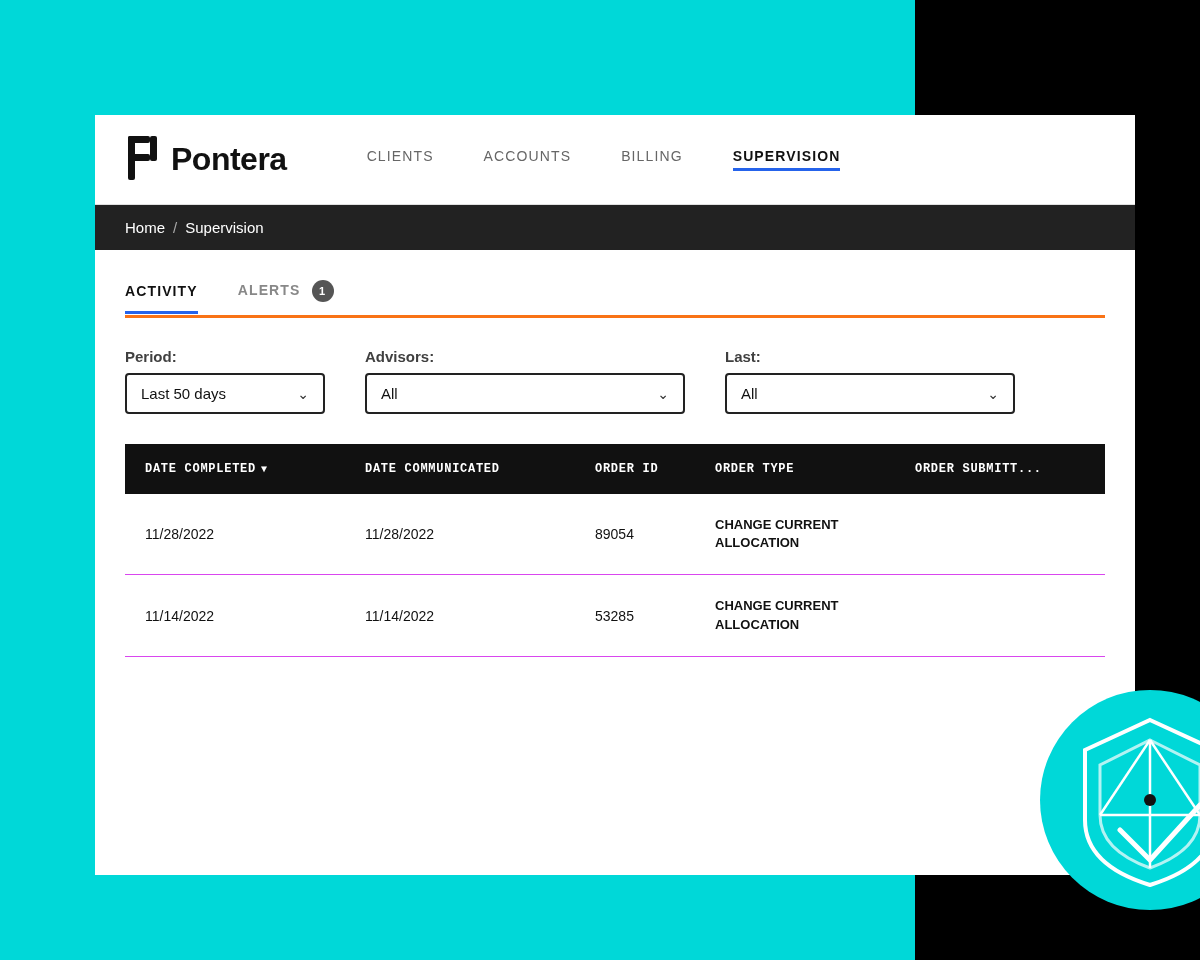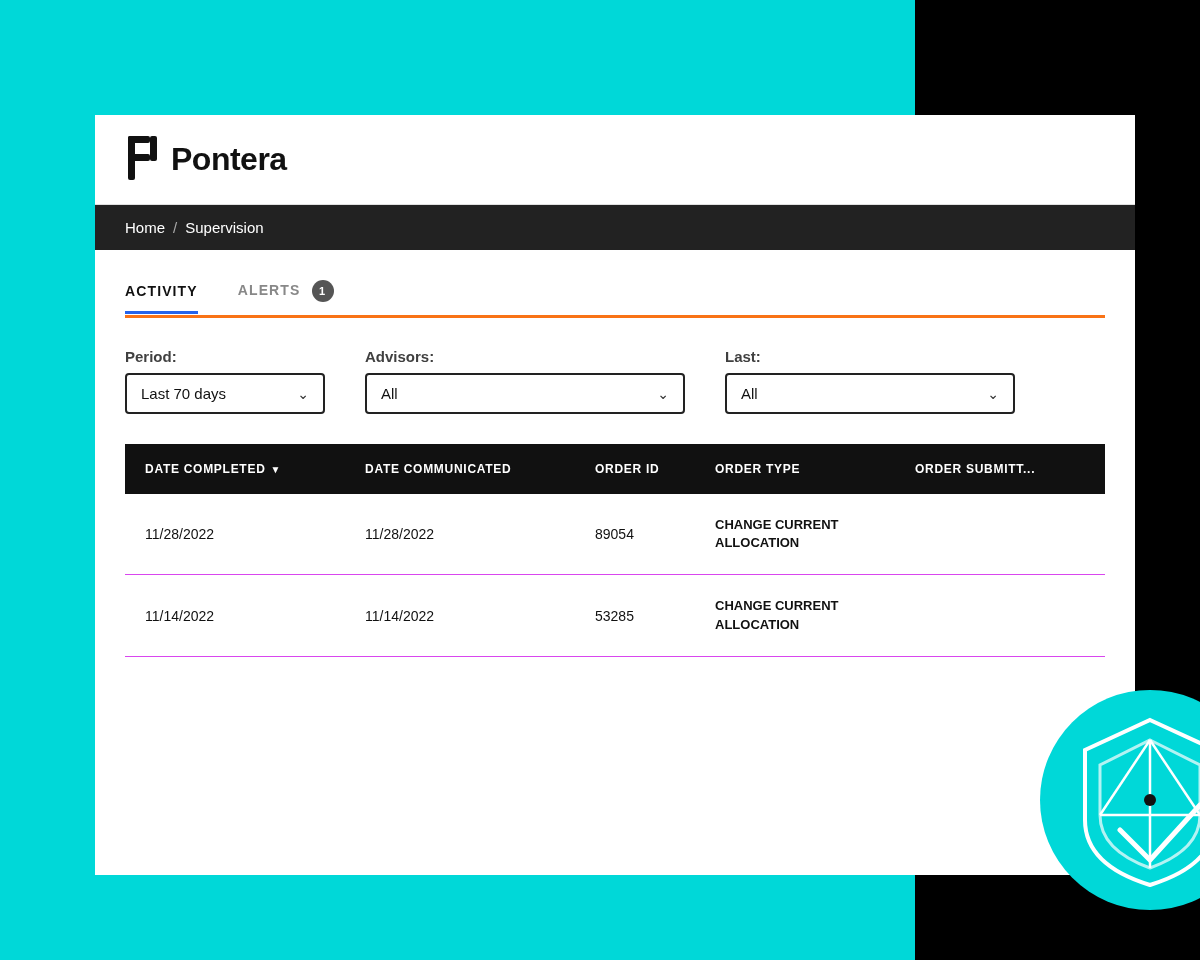--- a/index.html
+++ b/index.html
@@ -213,20 +213,21 @@
     .table-header {
       display: grid;
       grid-template-columns: 220px 230px 120px 200px 1fr;
       background: #111;
       color: #fff;
       font-size: 12px;
       font-weight: 700;
       letter-spacing: 0.06em;
       text-transform: uppercase;
       padding: 18px 0;
+      font-family: Liberation Mono, monospace;
     }
     .table-header-cell {
       padding: 0 20px;
       display: flex;
       align-items: center;
       gap: 5px;
     }
     .sort-icon {
       font-size: 10px;
     }
@@ -299,20 +300,26 @@
       <div class="logo-icon">
         <svg width="36" height="44" viewBox="0 0 36 44" fill="none">
           <rect x="3" y="0" width="7" height="44" rx="2" fill="#111"></rect>
           <rect x="3" y="0" width="22" height="7" rx="2" fill="#111"></rect>
           <rect x="3" y="18" width="22" height="7" rx="2" fill="#111"></rect>
           <rect x="25" y="0" width="7" height="25" rx="2" fill="#111"></rect>
         </svg>
       </div>
       <span class="logo-text">Pontera</span>
     </div>
+    <div class="nav-links">
+      <a class="nav-link">CLIENTS</a>
+      <a class="nav-link">ACCOUNTS</a>
+      <a class="nav-link">BILLING</a>
+      <a class="nav-link active">SUPERVISION</a>
+    </div>
   </nav>
 
   <div class="breadcrumb">
     <span>Home</span>
     <span class="breadcrumb-separator">/</span>
     <span>Supervision</span>
   </div>
 
   <div class="content-area">
 
@@ -323,21 +330,21 @@
       <div class="tab">
         <span>ALERTS</span>
         <span class="badge">1</span>
       </div>
     </div>
 
     <div class="filters">
       <div class="filter-group">
         <span class="filter-label">Period:</span>
         <div class="filter-select">
-          <span>Last 70 days</span>
+          <span>Last 50 days</span>
           <span class="chevron">⌄</span>
         </div>
       </div>
       <div class="filter-group">
         <span class="filter-label">Advisors:</span>
         <div class="filter-select filter-select-wide">
           <span>All</span>
           <span class="chevron">⌄</span>
         </div>
       </div>

